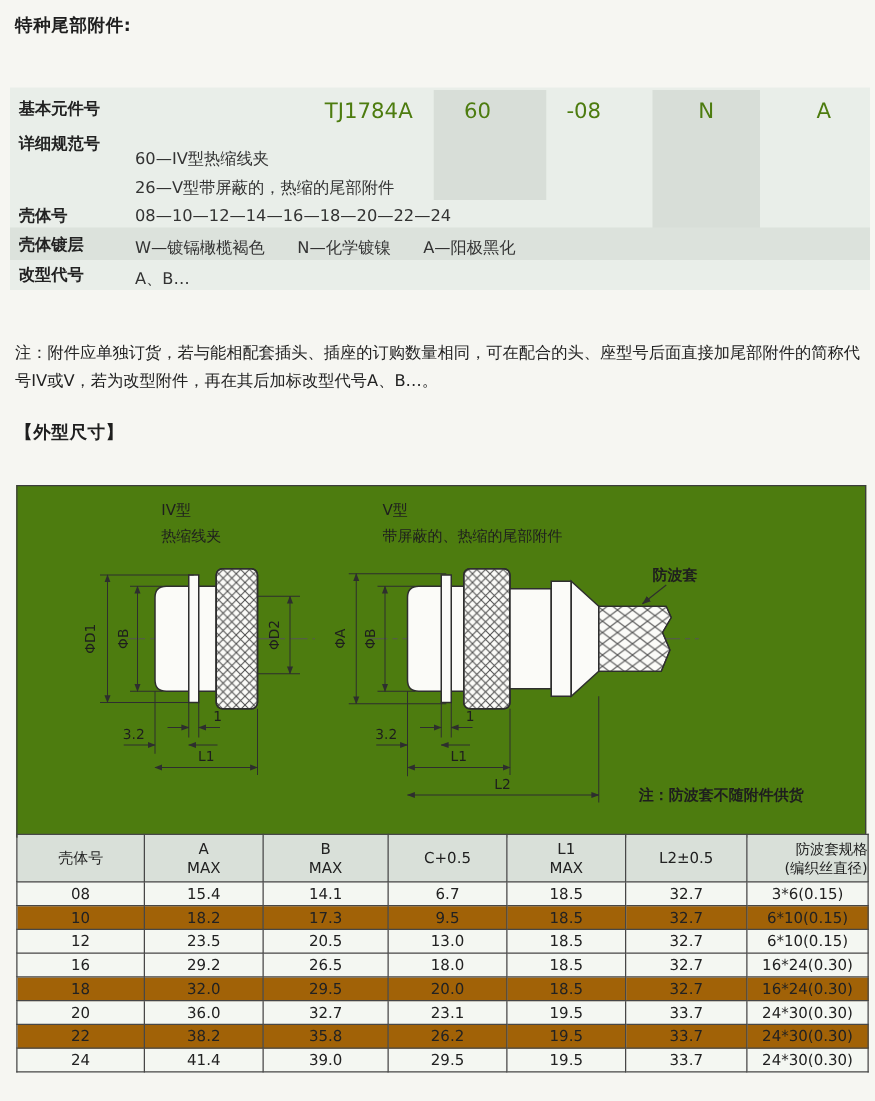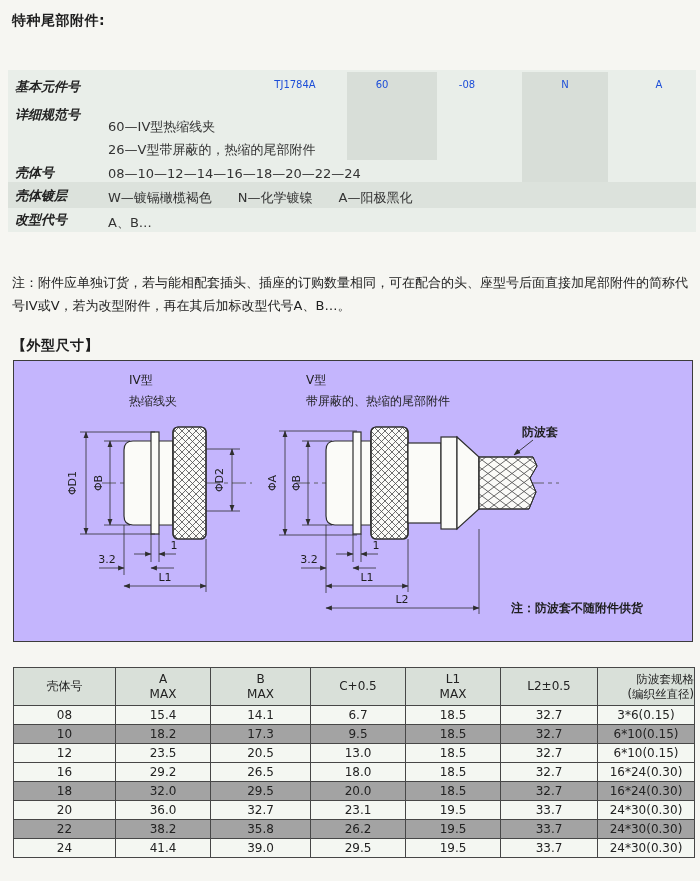--- a/index.html
+++ b/index.html
@@ -13,43 +13,43 @@
   .abs { position:absolute; }
   .h1 { font-size:14px; font-weight:bold; letter-spacing:.5px; }
   .sec { font-size:14px; font-weight:bold; letter-spacing:.5px; }
 
   
   .naming-block { left:8px; top:70px; width:688px; height:162px; background:#e9eee9; }
   .naming-block .band { position:absolute; background:#d8ded8; }
   .band-60 { left:339px; top:2px; width:90px; height:88px; }
   .band-n  { left:514px; top:2px; width:86px; height:136px; }
   .band-plating { left:0; top:112px; width:688px; height:26px; background:#dce2dc; }
-  .nm-label { position:absolute; font-size:13px; font-weight:bold; color:#222;font-style:italic; }
+  .nm-label { position:absolute; font-size:13px; font-weight:bold; color:#222; }
   .nm-text  { position:absolute; font-size:13px; color:#333; }
-  .code-val { position:absolute; top:9px; font-size:10px; color:#1d4ed8; transform:translateX(-50%); }
+  .code-val { position:absolute; top:9px; font-size:17px; color:#4d7c0f; transform:translateX(-50%); }
 
   
   .note { left:12px; top:241px; width:680px; font-size:13px; line-height:1.75; color:#222;margin-top:31px; }
 
   
-  .diagram-box { left:13px; top:360px; width:680px; height:282px; border:1.5px solid #3c3c3c; background:#c4b5fd; }
+  .diagram-box { left:13px; top:388px; width:680px; height:282px; border:1.5px solid #3c3c3c; background:#4d7c0f; }
   .diagram-box svg { display:block; }
   .svg-label { font-size:12px; fill:#1e1e1e; }
   .svg-label-b { font-size:12px; font-weight:bold; fill:#1e1e1e; }
   .dim-text { font-size:11px; fill:#1e1e1e; }
 
   
   .dim-table { position:absolute; left:13px; top:667px; width:681px; border-collapse:collapse; table-layout:fixed; }
   .dim-table th, .dim-table td {
     border:1px solid #474747; text-align:center; vertical-align:middle;
     font-size:12px; font-weight:normal; color:#222; padding:0;
   }
   .dim-table thead th { height:38px; background:#d9e0d9; line-height:1.25; }
   .dim-table tbody td { height:19px; background:#f4f7f2; }
-  .dim-table tbody tr.alt td { background:#a3a3a3; }
+  .dim-table tbody tr.alt td { background:#a16207; }
   .dim-table th div { font-size:12px; }
   .dim-table th div.small { font-size:11.5px;text-align:right; }
 </style>
 </head>
 <body>
 
 <div class="abs h1" style="left:12px; top:12px;">特种尾部附件:</div>
 <div class="abs sec" style="left:12px; top:28px;margin-top:42px;">【型号命名】</div>
 
 <div class="abs naming-block">

